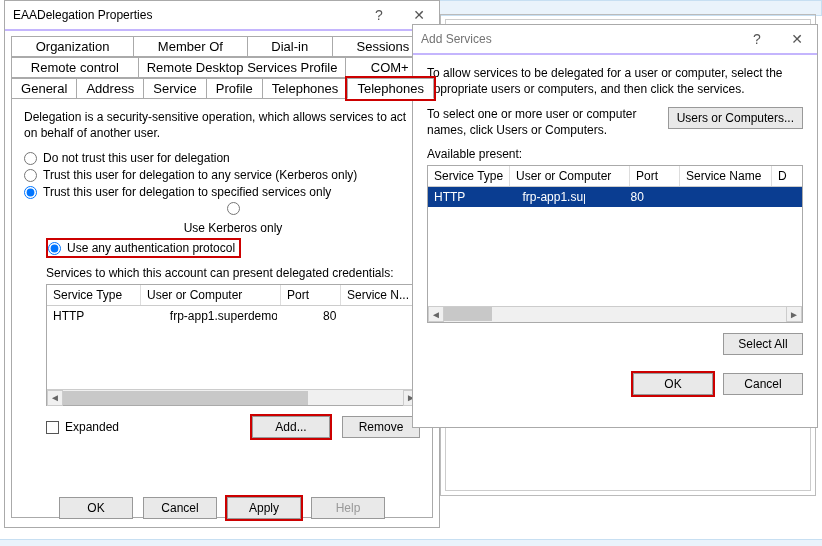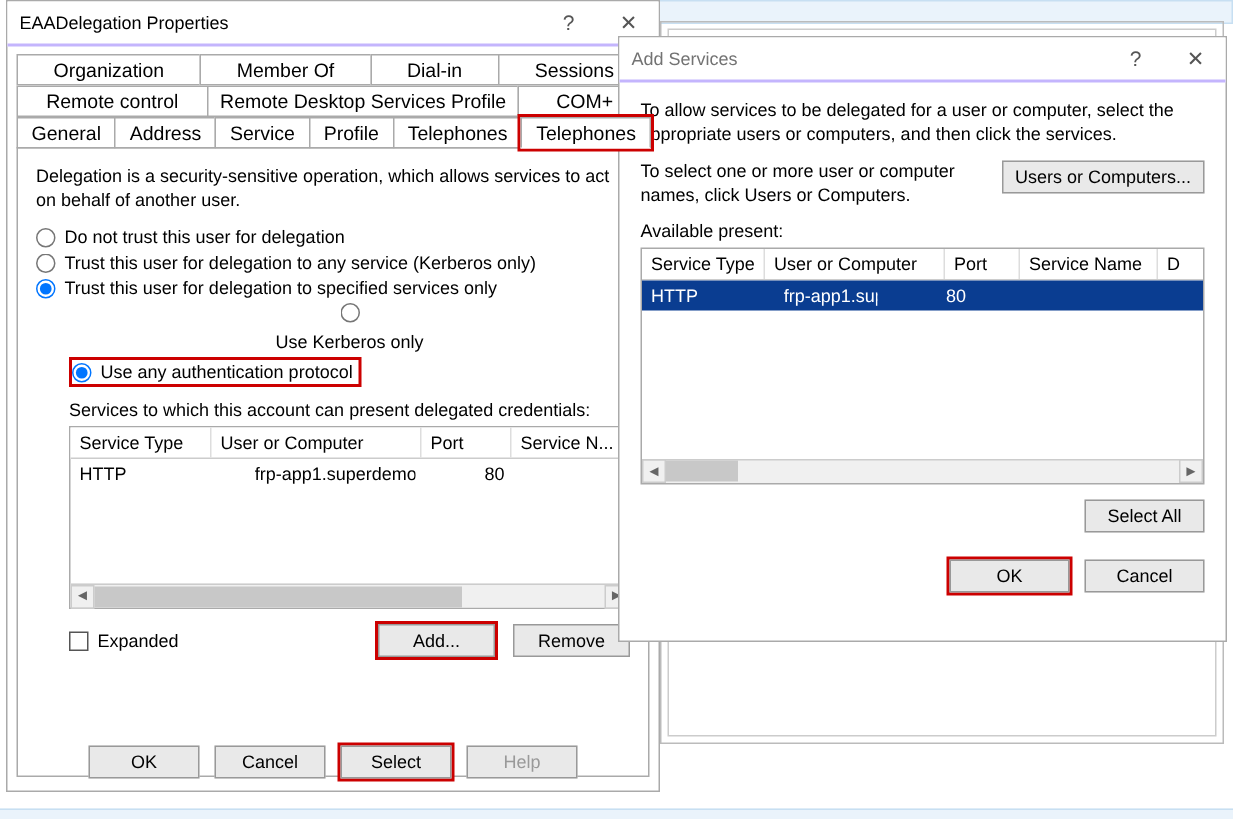--- a/index.html
+++ b/index.html
@@ -265,21 +265,21 @@
         <div class="btn red-outline" style="min-width:78px">Add...</div>
         <div style="width:12px"></div>
         <div class="btn" style="min-width:78px">Remove</div>
       </div>
     </div>
   </div>
 
   <div class="dlg-bottom">
     <div class="btn">OK</div>
     <div class="btn">Cancel</div>
-    <div class="btn red-outline">Select</div>
+    <div class="btn red-outline">Apply</div>
     <div class="btn disabled">Help</div>
   </div>
 </div>
 
 <div class="window window-add">
   <div class="titlebar">
     <div class="title addserv-title">Add Services</div>
     <div class="winbtn">?</div>
     <div class="winbtn">✕</div>
   </div>

